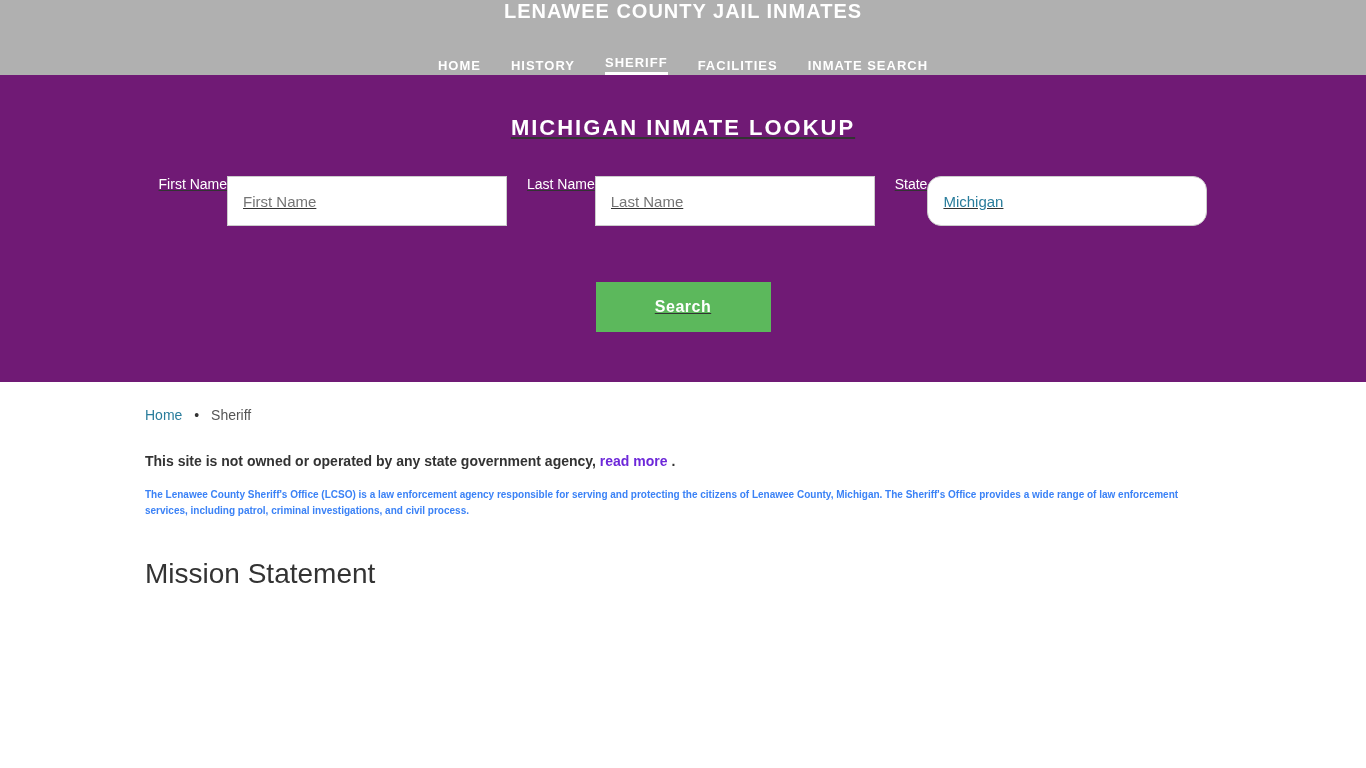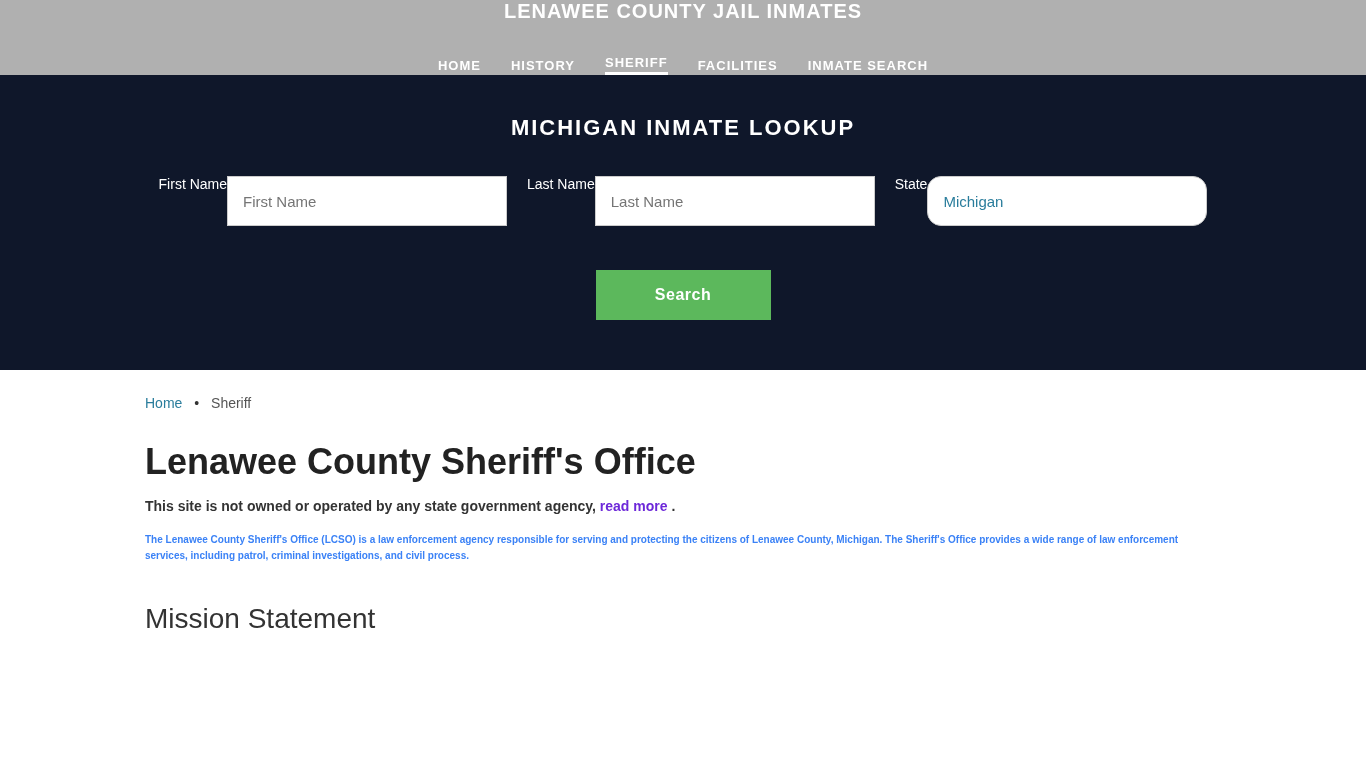--- a/index.html
+++ b/index.html
@@ -49,23 +49,24 @@
       text-decoration: none;
     }
 
     .nav-item.active {
       border-bottom: 3px solid #fff;
       padding-bottom: 2px;
     }
 
     
     .search-section {
-      background: #0f172a;
+      background: #701a75;
       padding: 40px 20px 50px;
       text-align: center;
+      text-decoration: underline;
     }
 
     .search-title {
       color: #fff;
       font-size: 22px;
       font-weight: 700;
       letter-spacing: 2px;
       text-transform: uppercase;
       margin-bottom: 35px;
     }
@@ -112,21 +113,21 @@
     .search-button {
       background: #5cb85c;
       color: #fff;
       border: none;
       height: 50px;
       width: 175px;
       font-size: 16px;
       font-weight: 600;
       cursor: pointer;
       letter-spacing: 0.5px;
-      margin-top: 24px;
+      margin-top: 36px;
     }
 
     
     .breadcrumb {
       padding: 25px 145px 10px;
       font-size: 14px;
       color: #333;
     }
 
     .breadcrumb-home {
@@ -217,21 +218,20 @@
   </div>
 </section>
 
 <div class="breadcrumb">
   <a class="breadcrumb-home">Home</a>
   <span class="breadcrumb-separator">•</span>
   <span class="breadcrumb-current">Sheriff</span>
 </div>
 
 <main class="content">
-  <h1 class="page-title">Lenawee County Sheriff's Office</h1>
   <p class="disclaimer">
     <span>This site is not owned or operated by any state government agency,</span>
     <a class="disclaimer-link">read more</a>
     <span>.</span>
   </p>
   <p class="description">The Lenawee County Sheriff's Office (LCSO) is a law enforcement agency responsible for serving and protecting the citizens of Lenawee County, Michigan. The Sheriff's Office provides a wide range of law enforcement services, including patrol, criminal investigations, and civil process.</p>
   <h3 class="section-heading">Mission Statement</h3>
 </main>
 
 </body></html>

